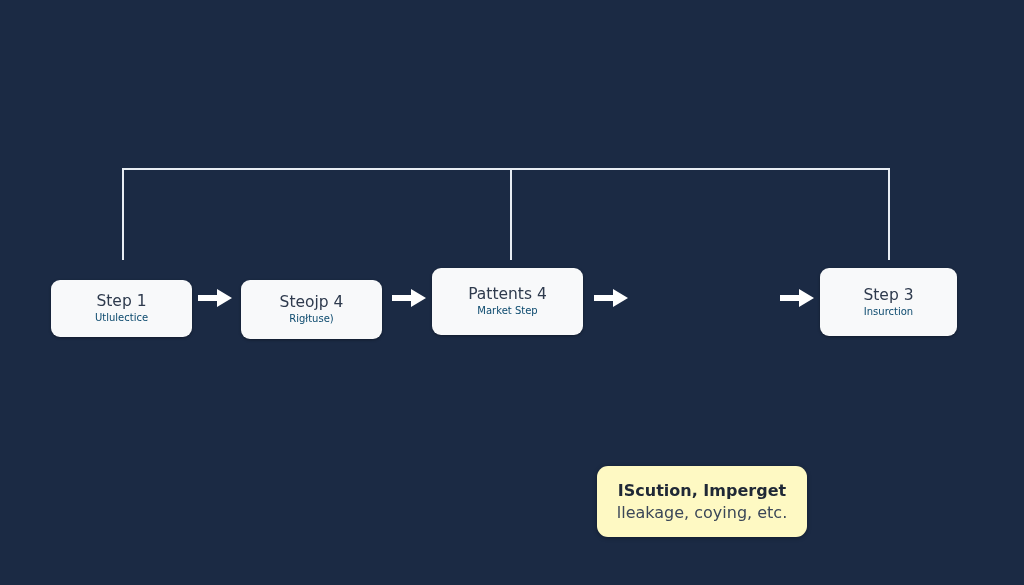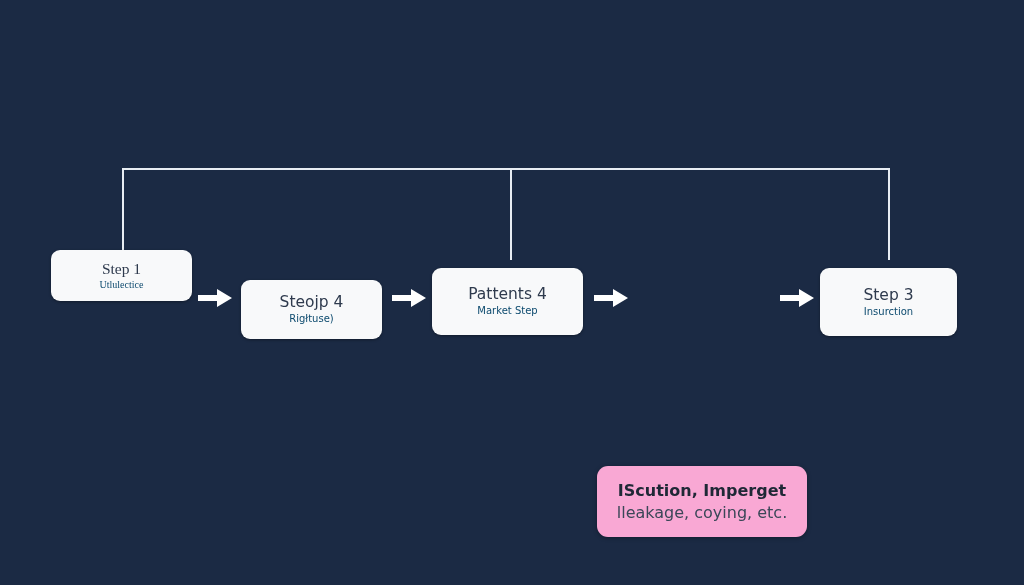--- a/index.html
+++ b/index.html
@@ -66,21 +66,21 @@
     width: 34px;
     height: 22px;
   }
   .arrow svg {
     display: block;
   }
 
   
   .callout {
     position: absolute;
-    background: #f9a8d4;
+    background: #fef9c3;
     border-radius: 11px;
     box-sizing: border-box;
     display: flex;
     flex-direction: column;
     align-items: center;
     justify-content: center;
     text-align: center;
     padding: 8px 10px;
     box-shadow: 0 1px 4px rgba(0,0,0,0.35);
   }
@@ -101,21 +101,21 @@
 </head>
 <body>
 
 <div id="canvas" style="background: rgb(27, 42, 68);">
 
   <div class="bracket-line bracket-h" id="bracket-h" style="left: 122px; top: 168px; width: 768px;"></div>
   <div class="bracket-line bracket-v" id="bracket-v-0" style="left: 122px; top: 168px; height: 92px;"></div>
   <div class="bracket-line bracket-v" id="bracket-v-1" style="left: 510px; top: 168px; height: 92px;"></div>
   <div class="bracket-line bracket-v" id="bracket-v-2" style="left: 888px; top: 168px; height: 92px;"></div>
 
-  <div class="step-box" id="step-box-0" style="left: 51px; top: 250px; width: 141px; height: 51px; font-family: Liberation Serif, serif;">
+  <div class="step-box" id="step-box-0" style="left: 51px; top: 280px; width: 141px; height: 57px;">
     <span class="step-line1">Step 1</span>
     <span class="step-line2">Utlulectice</span>
   </div>
 
   <div class="step-box" id="step-box-1" style="left: 241px; top: 280px; width: 141px; height: 59px;">
     <span class="step-line1">Steojp 4</span>
     <span class="step-line2">Rigłtuse)</span>
   </div>
 
   <div class="step-box" id="step-box-2" style="left: 432px; top: 268px; width: 151px; height: 67px;">

